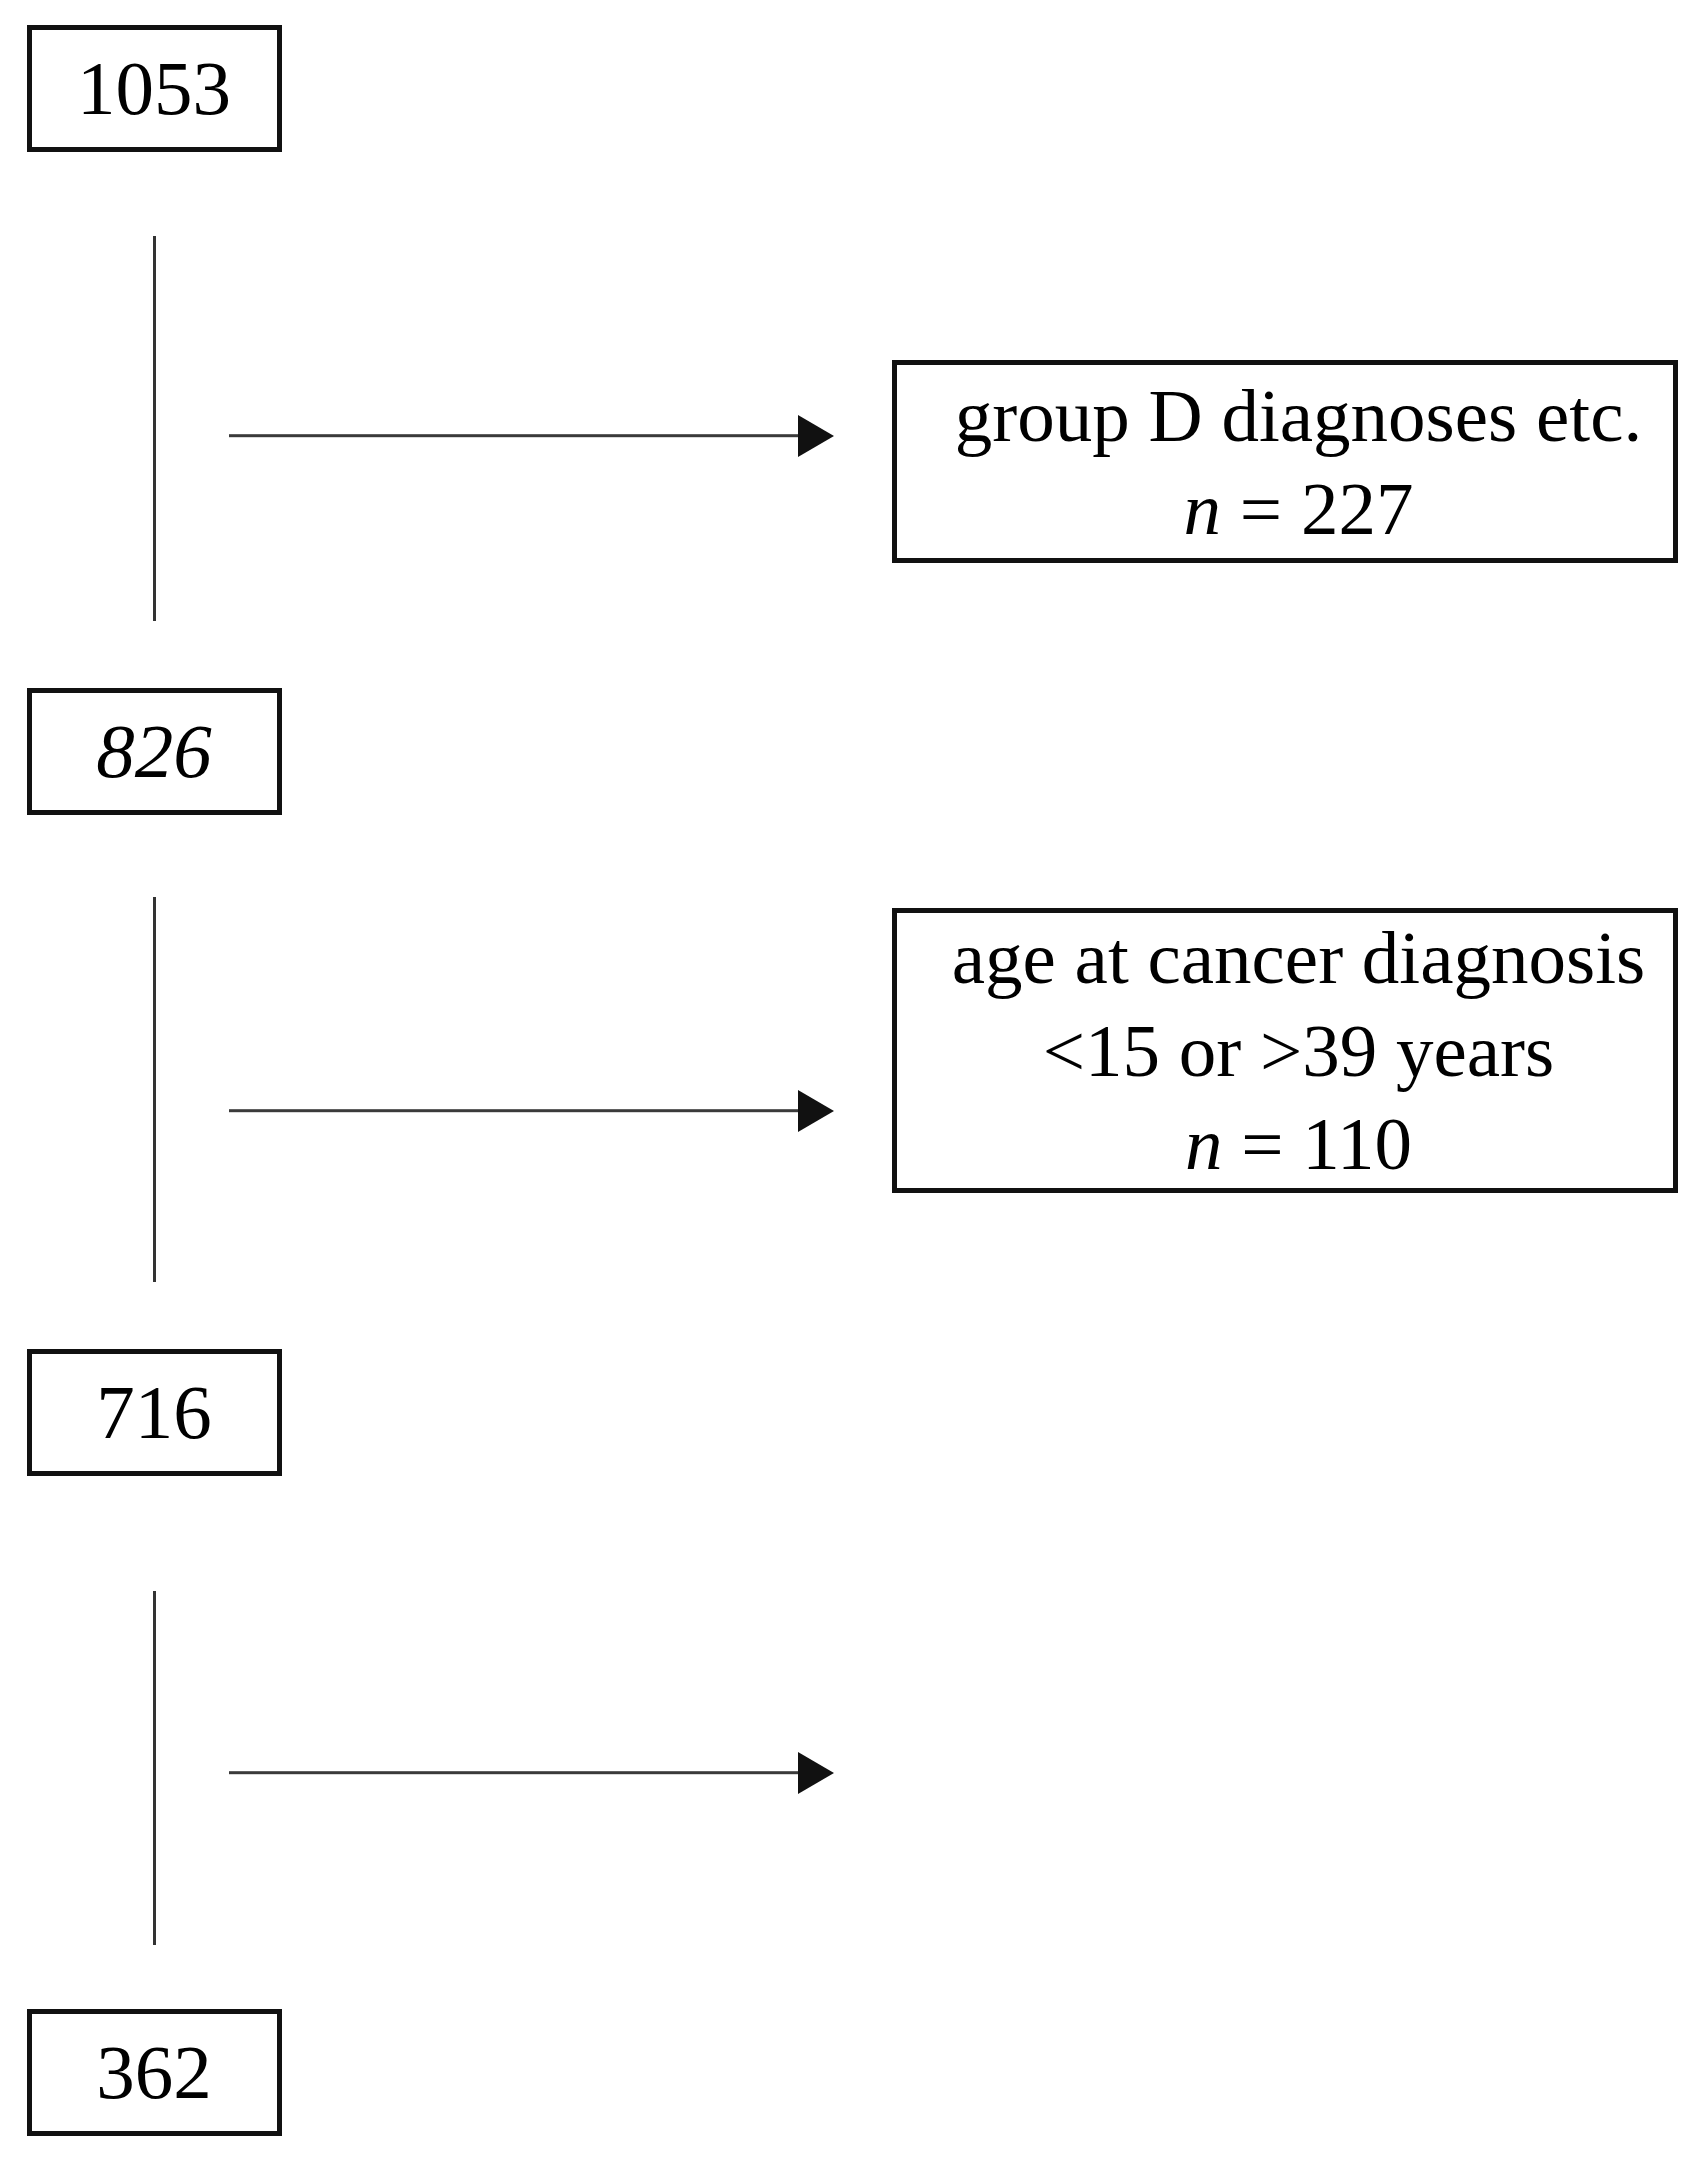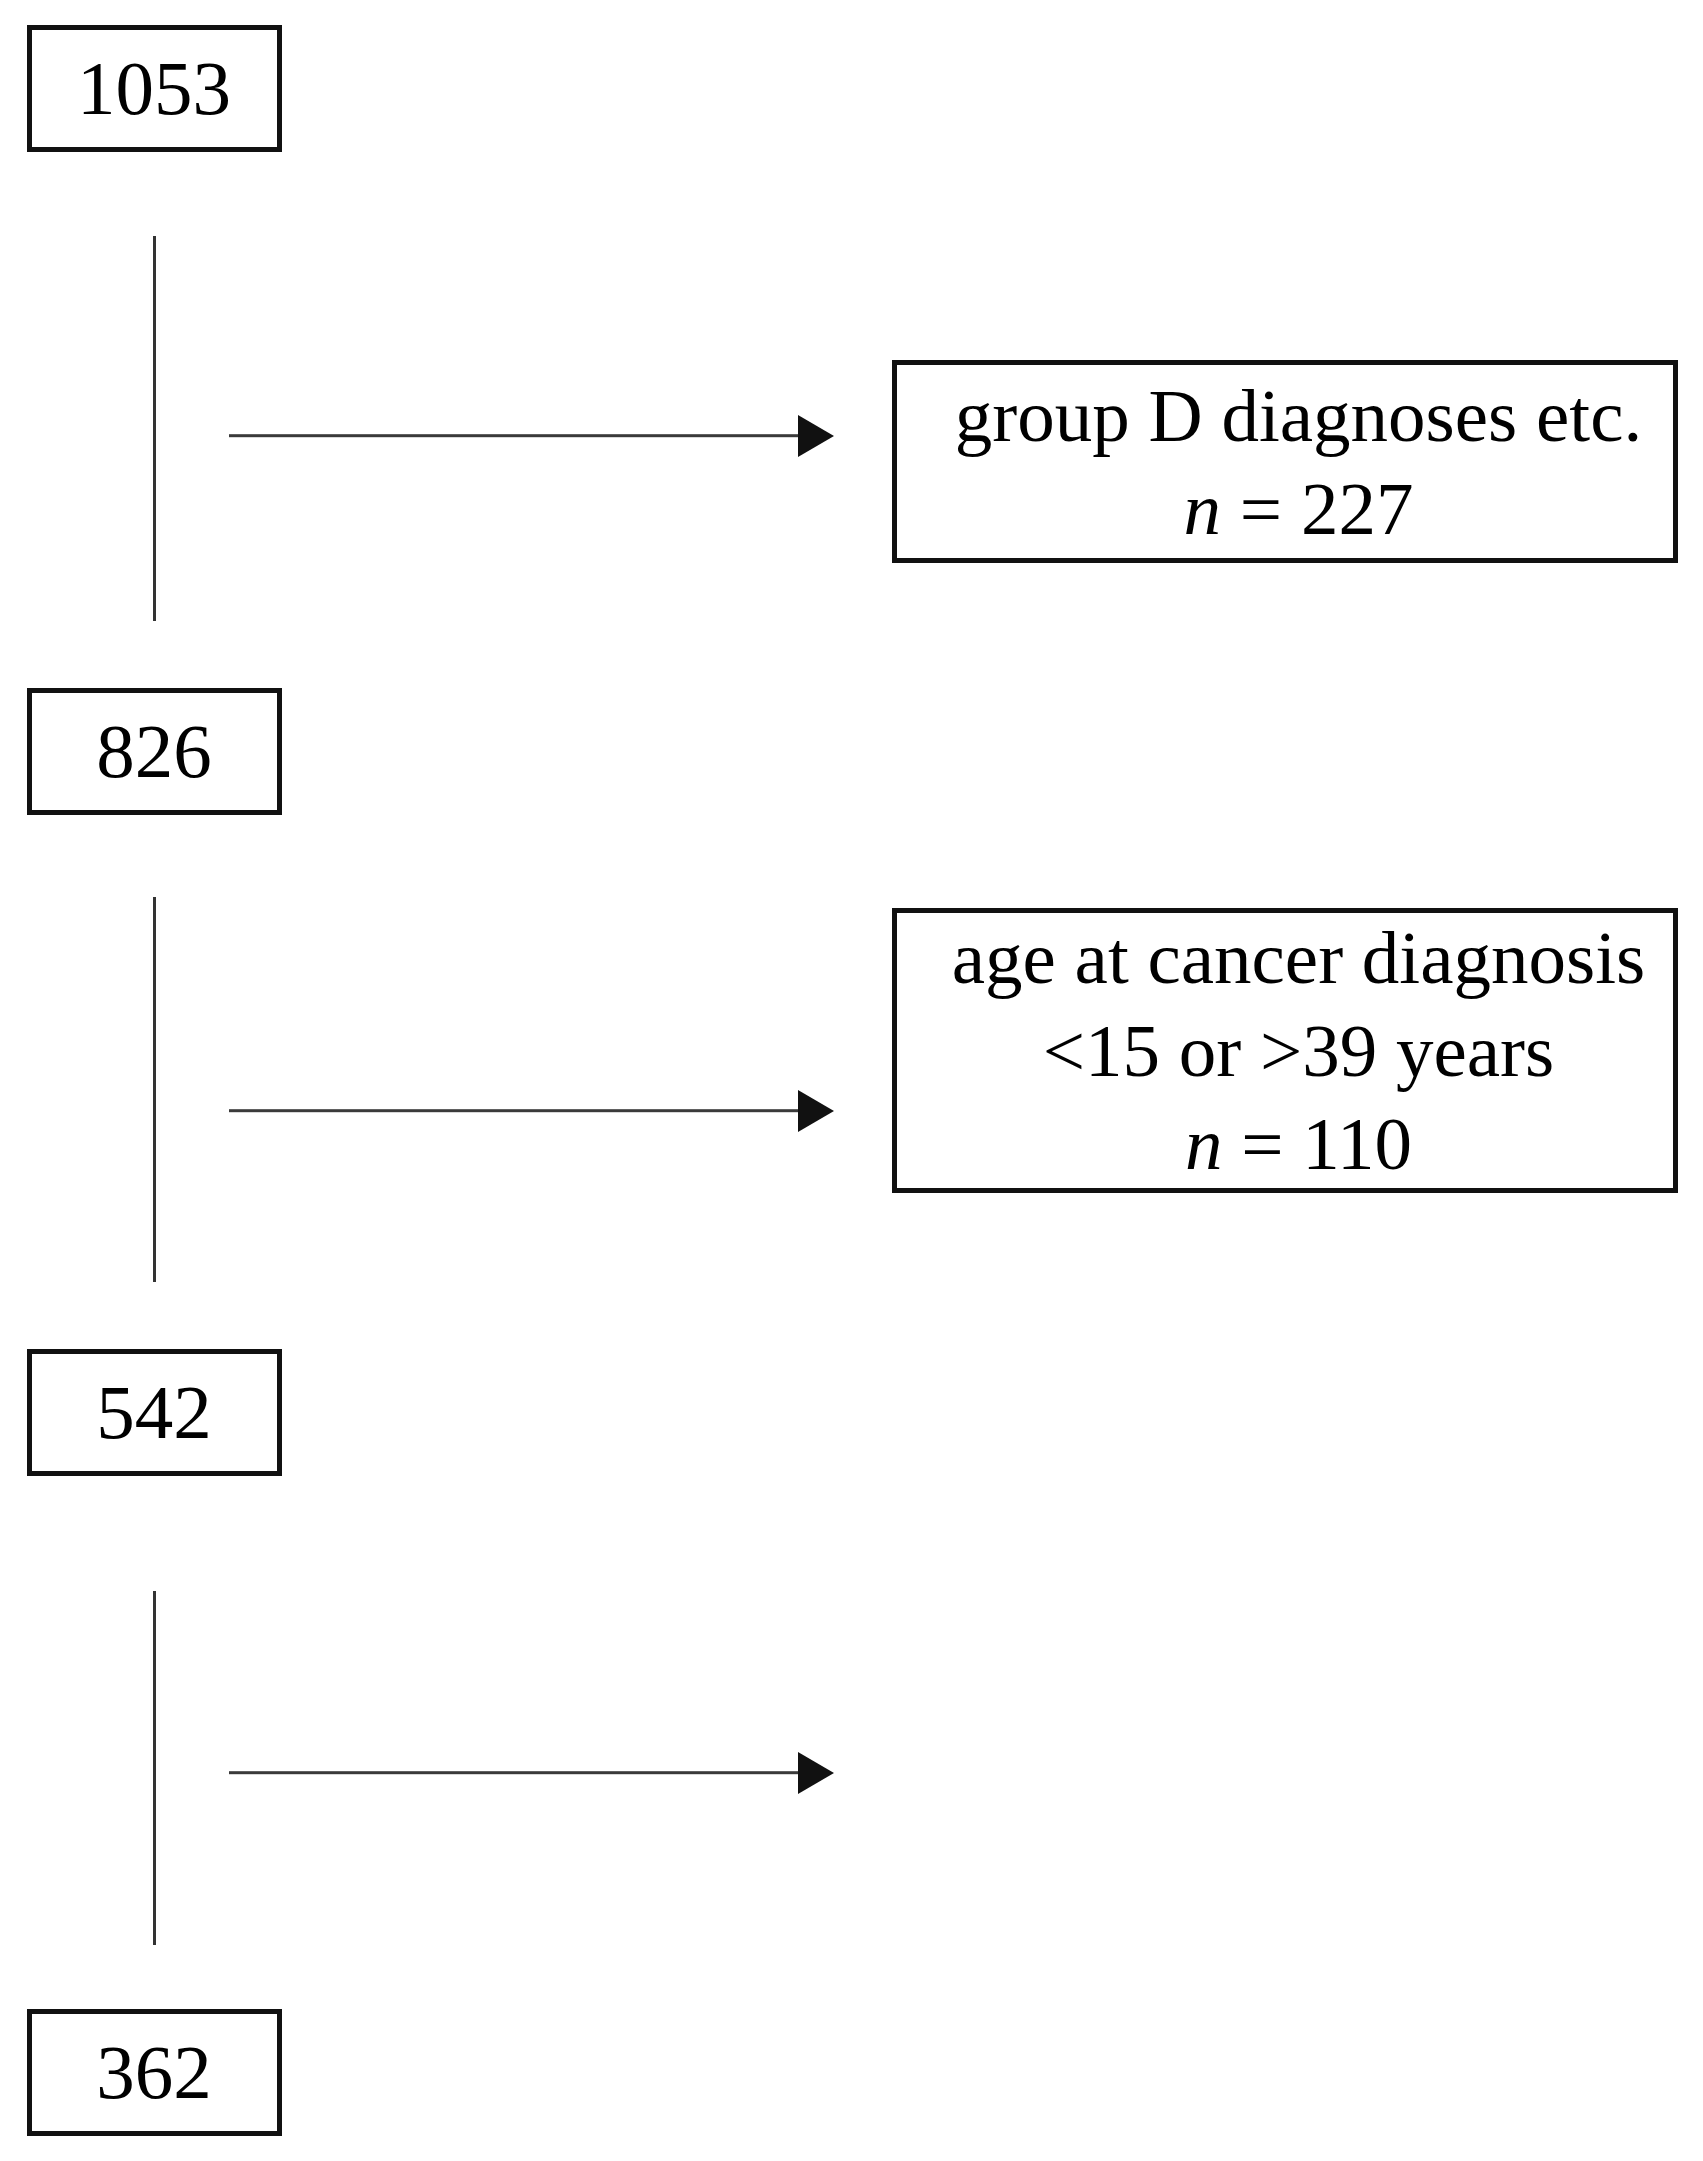--- a/index.html
+++ b/index.html
@@ -78,26 +78,26 @@
 </style>
 </head>
 <body>
 
 <div id="canvas">
 
   <div class="box count-box" style="top:25px;">
     <span>1053</span>
   </div>
 
-  <div class="box count-box" style="top:688px;">
+  <div class="box count-box" style="top:688px;font-style:italic;">
     <span>826</span>
   </div>
 
   <div class="box count-box" style="top:1349px;">
-    <span>542</span>
+    <span>716</span>
   </div>
 
   <div class="box count-box" style="top:2009px;">
     <span>362</span>
   </div>
 
   <div class="vline" style="top:236px;height:385px;"></div>
   <div class="vline" style="top:897px;height:385px;"></div>
   <div class="vline" style="top:1591px;height:354px;"></div>
 

